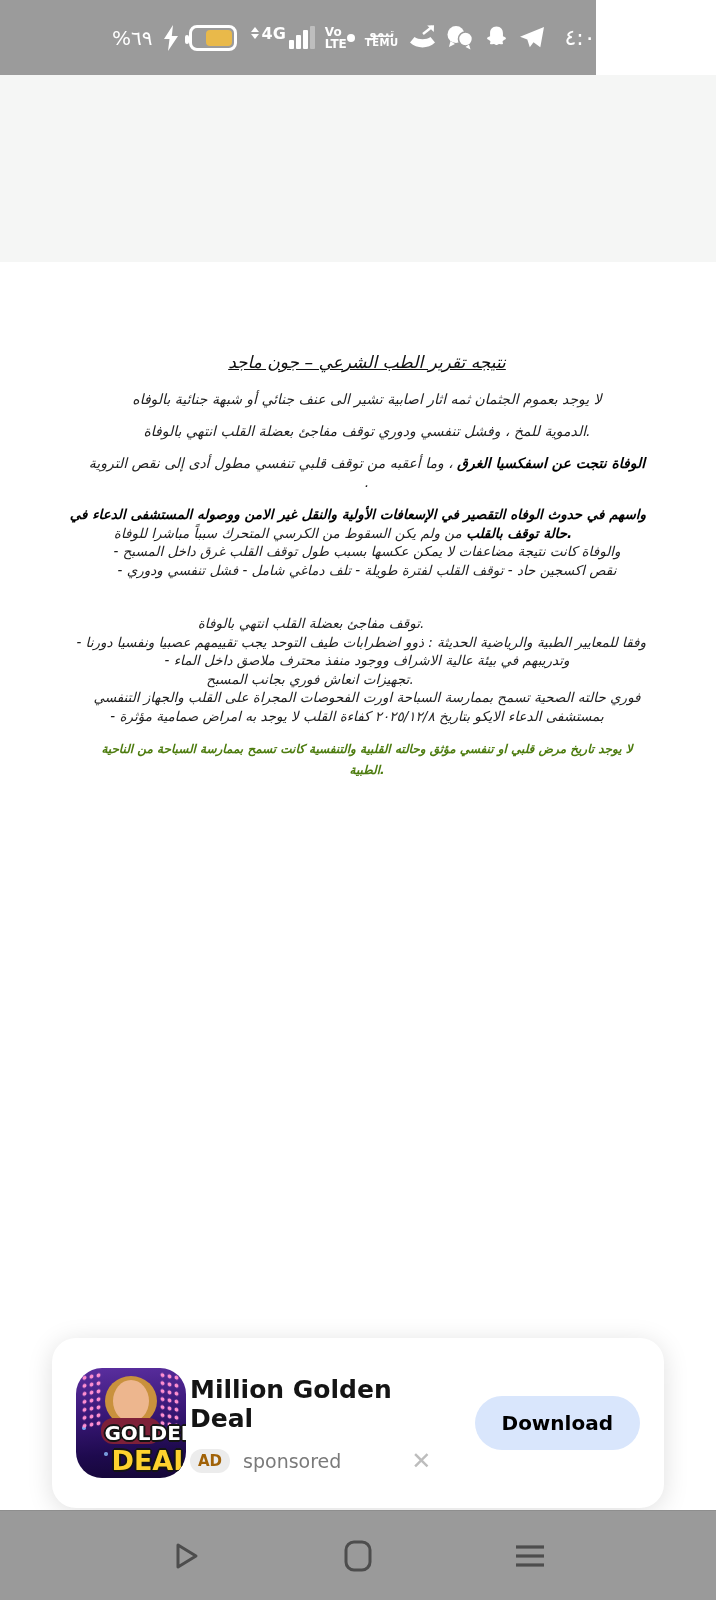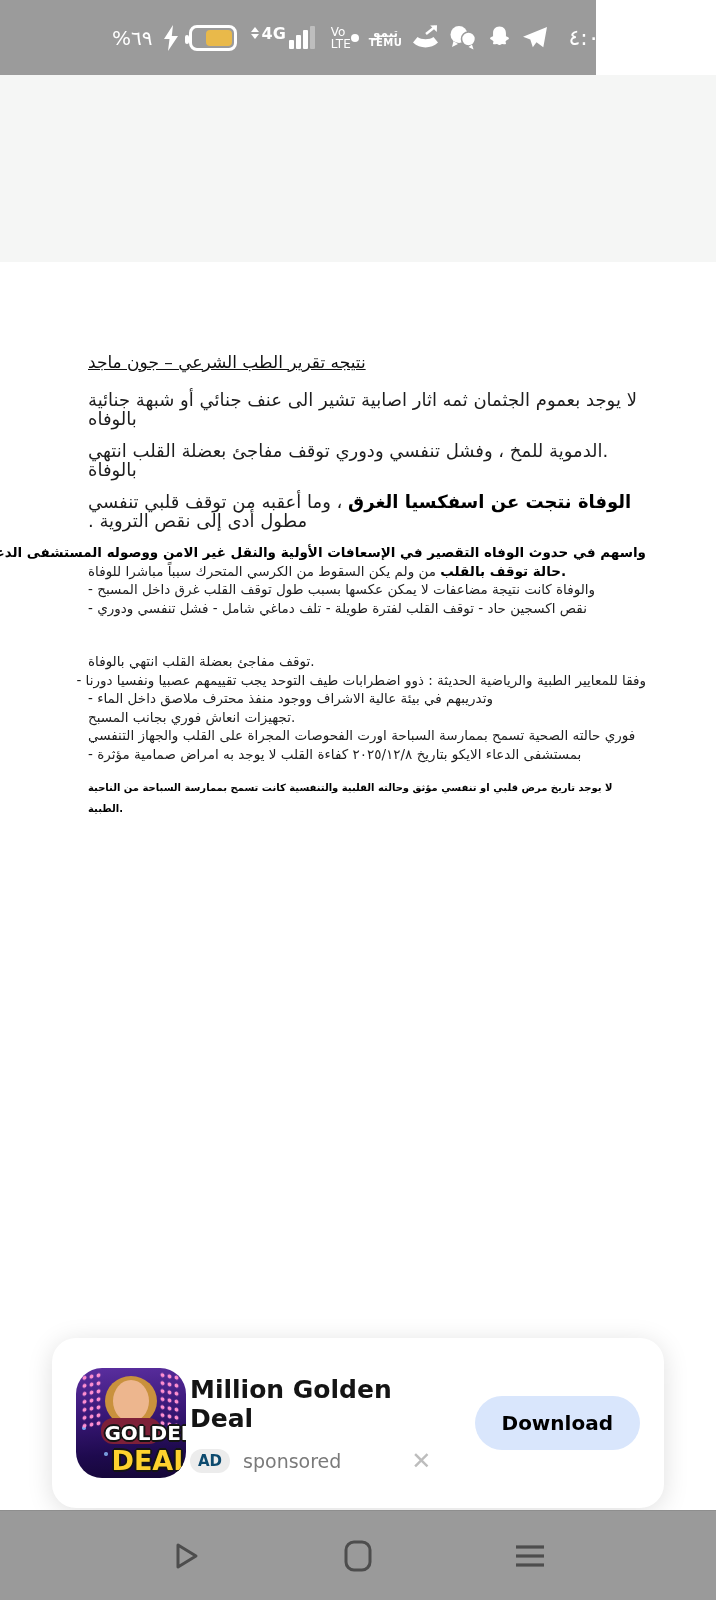--- a/index.html
+++ b/index.html
@@ -22,48 +22,48 @@
   .battery-nub{position:absolute;left:-7px;top:7px;width:4px;height:9px;background:#fff;border-radius:2px;}
   .net-group{display:flex;align-items:center;gap:3px;margin-left:4px;}
   .net-arrows{display:flex;flex-direction:column;gap:2px;margin-bottom:10px;}
   .tri-up{width:0;height:0;border-left:4px solid transparent;border-right:4px solid transparent;border-bottom:5px solid #fff;}
   .tri-down{width:0;height:0;border-left:4px solid transparent;border-right:4px solid transparent;border-top:5px solid #fff;}
   .net-type{font-size:16px;font-weight:bold;margin-bottom:9px;}
   .sig-bars{display:flex;align-items:flex-end;gap:2px;}
   .sig-bars i{display:block;width:5px;background:#fff;border-radius:1px;}
   .sig-bars .b1{height:9px;}.sig-bars .b2{height:14px;}.sig-bars .b3{height:19px;}
   .sig-bars .b4{height:23px;background:rgba(255,255,255,0.35);}
-  .volte{font-size:12px;font-weight:normal;line-height:12px;margin-left:6px;}
+  .volte{font-size:12px;font-weight:bold;line-height:12px;margin-left:0;}
   .notif-dot{width:8px;height:8px;border-radius:50%;background:#fff;}
   .temu{font-weight:bold;text-align:center;line-height:9px;}
   .temu .t1{font-size:12px;}
   .temu .t2{font-size:10px;letter-spacing:.5px;}
   .sb-time{font-size:22px;margin-left:10px;}
   .sb-icon{display:flex;align-items:center;}
   
   .viewer-gap{position:absolute;top:75px;left:0;width:716px;height:187px;background:#f5f6f5;}
   
   .doc{
     position:absolute;top:350px;right:70px;left:88px;
-    direction:rtl;text-align:left;color:#1d1d1d;
+    direction:rtl;text-align:center;color:#1d1d1d;font-style:italic;
   }
   .doc-title{
     font-family:"DejaVu Serif","DejaVu Sans",serif;
     font-size:17px;line-height:24px;text-decoration:underline;
     margin-bottom:16px;color:#111;
   }
-  .doc p.lead{font-size:18px;line-height:19px;margin:0 0 13px 0;}
+  .doc p.lead{font-size:14px;line-height:19px;margin:0 0 13px 0;}
   .doc .block{font-size:13.5px;line-height:18.5px;}
   .doc .block div{white-space:nowrap;}
   .ind-s{padding-right:48px;}
   .ind-m{padding-right:112px;margin-top:35px;}
   .ind-m2{padding-right:114px;}
   .ind-xs{padding-right:20px;}
   .bold{font-weight:bold;color:#000;}
-  .final-par{margin-top:14px;font-weight:bold;font-size:10px;line-height:21px;color:#000000;}
+  .final-par{margin-top:14px;font-weight:bold;font-size:12px;line-height:21px;color:#4d7c0f;}
   
   .ad-card{
     position:absolute;top:1338px;left:52px;width:612px;height:170px;
     background:#fff;border-radius:24px;
     box-shadow:0 4px 26px rgba(0,0,0,0.13);
     display:flex;align-items:center;padding:0 24px;box-sizing:border-box;
   }
   .ad-icon{
     position:relative;width:110px;height:110px;border-radius:26px;overflow:hidden;
     background:linear-gradient(175deg,#5b2fa0 0%,#3a1878 40%,#1e0a4e 75%,#140636 100%);
@@ -83,21 +83,21 @@
   .hair{position:absolute;top:8px;left:29px;width:52px;height:50px;border-radius:50%;background:#c9913d;}
   .face{position:absolute;top:12px;left:37px;width:36px;height:42px;border-radius:50%;background:#edb68e;}
   .shoulders{position:absolute;top:50px;left:25px;width:60px;height:26px;border-radius:12px;background:#7d2038;}
   .golden,.deal{position:absolute;left:0;width:100%;text-align:center;font-weight:800;
     text-shadow:-2px 0 #141414,2px 0 #141414,0 -2px #141414,0 2px #141414,-1px -1px #141414,1px 1px #141414,-1px 1px #141414,1px -1px #141414;padding-left:20px;}
   .golden{bottom:33px;font-size:20px;color:#fff;letter-spacing:0;}
   .deal{bottom:2px;font-size:27px;color:#ffd22e;}
   .ad-body{flex:1;margin-left:4px;min-width:0;}
   .ad-title{font-size:25px;font-weight:bold;color:#141414;margin:2px 0 16px 0;}
   .ad-meta{display:flex;align-items:center;}
-  .ad-badge{background:#ececec;color:#0c4a6e;font-size:15px;font-weight:bold;
+  .ad-badge{background:#ececec;color:#a16207;font-size:15px;font-weight:bold;
     padding:3px 8px;border-radius:12px;}
   .ad-sponsored{font-size:19px;color:#7a7a7a;margin-left:13px;}
   .ad-close{font-size:24px;color:#bdbdbd;margin-left:70px;line-height:24px;cursor:pointer;}
   .ad-download{
     flex:0 0 auto;margin-left:12px;background:#d9e6fc;color:#000000;
     font-size:20px;font-weight:bold;border:none;border-radius:28px;
     padding:15px 27px;font-family:"DejaVu Sans",sans-serif;cursor:pointer;
   }
   
   .nav-bar{

